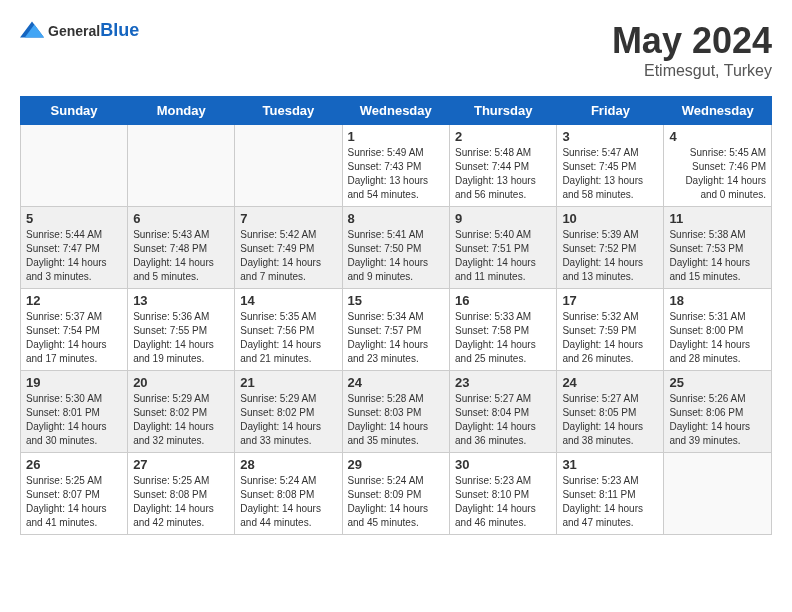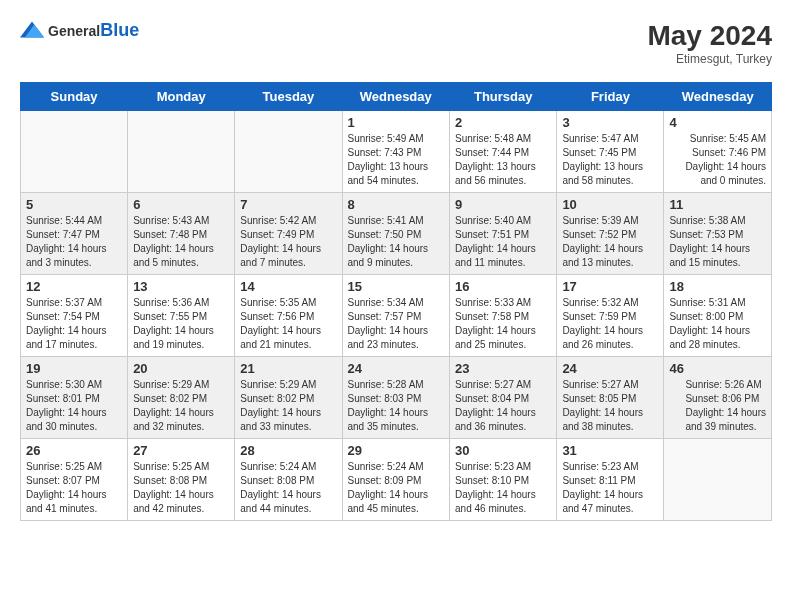--- a/index.html
+++ b/index.html
@@ -32,26 +32,26 @@
       color: #1565c0;
     }
     .logo-icon {
       width: 24px;
       height: 20px;
     }
     .title-block {
       text-align: right;
     }
     .month-year {
-      font-size: 28px;
+      font-size: 36px;
       font-weight: bold;
       color: #333;
     }
     .location {
-      font-size: 12px;
+      font-size: 16px;
       color: #555;
     }
     .calendar {
       width: 100%;
       border-collapse: collapse;
       border: 1px solid #ccc;
     }
     .calendar th {
       background-color: #1565c0;
       color: #fff;
@@ -290,22 +290,22 @@
 and 36 minutes.</div>
         </td>
         <td>
           <span class="day-number">24</span>
           <div class="day-info" style="white-space: pre-line;">Sunrise: 5:27 AM
 Sunset: 8:05 PM
 Daylight: 14 hours
 and 38 minutes.</div>
         </td>
         <td>
-          <span class="day-number">46</span>
-          <div class="day-info" style="white-space: pre-line; margin-left: 16px;">Sunrise: 5:26 AM
+          <span class="day-number">25</span>
+          <div class="day-info" style="white-space: pre-line;">Sunrise: 5:26 AM
 Sunset: 8:06 PM
 Daylight: 14 hours
 and 39 minutes.</div>
         </td>
       </tr>
       <tr>
         <td>
           <span class="day-number">26</span>
           <div class="day-info" style="white-space: pre-line;">Sunrise: 5:25 AM
 Sunset: 8:07 PM

